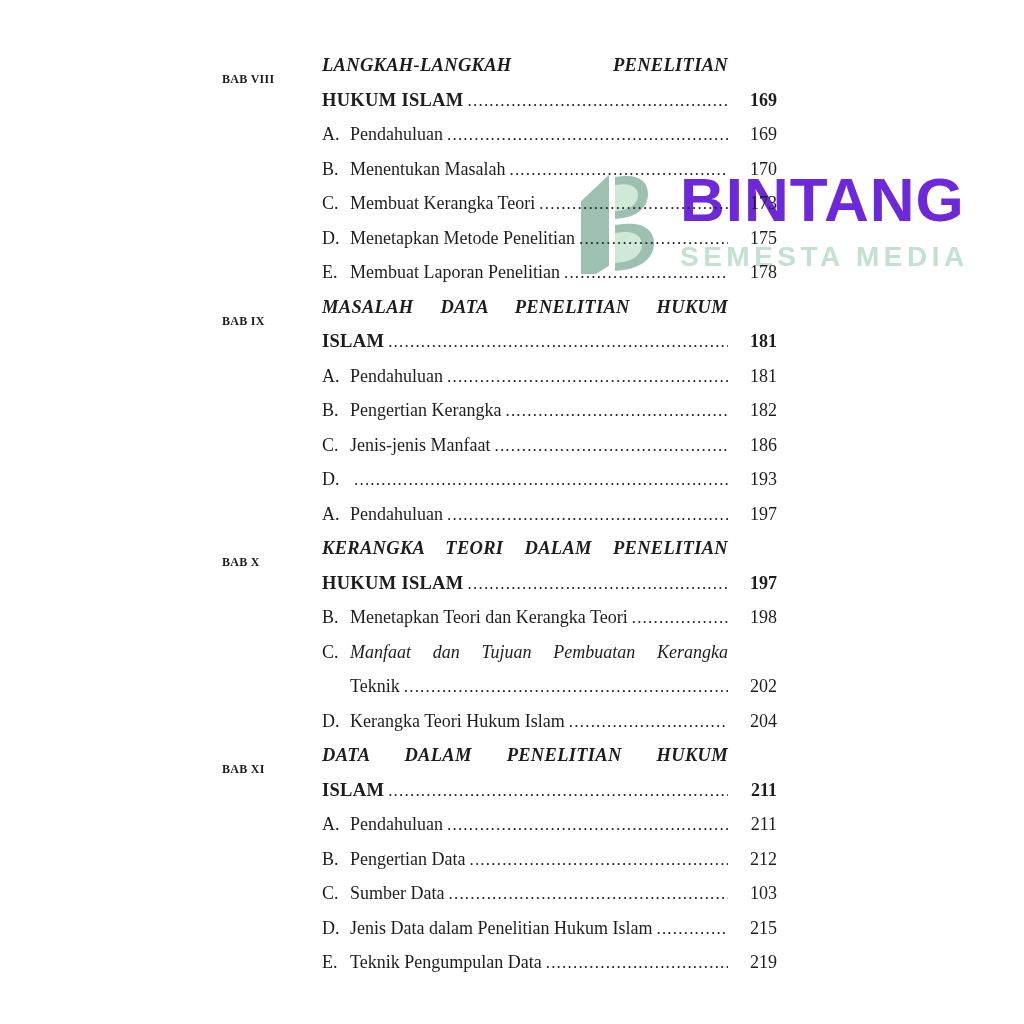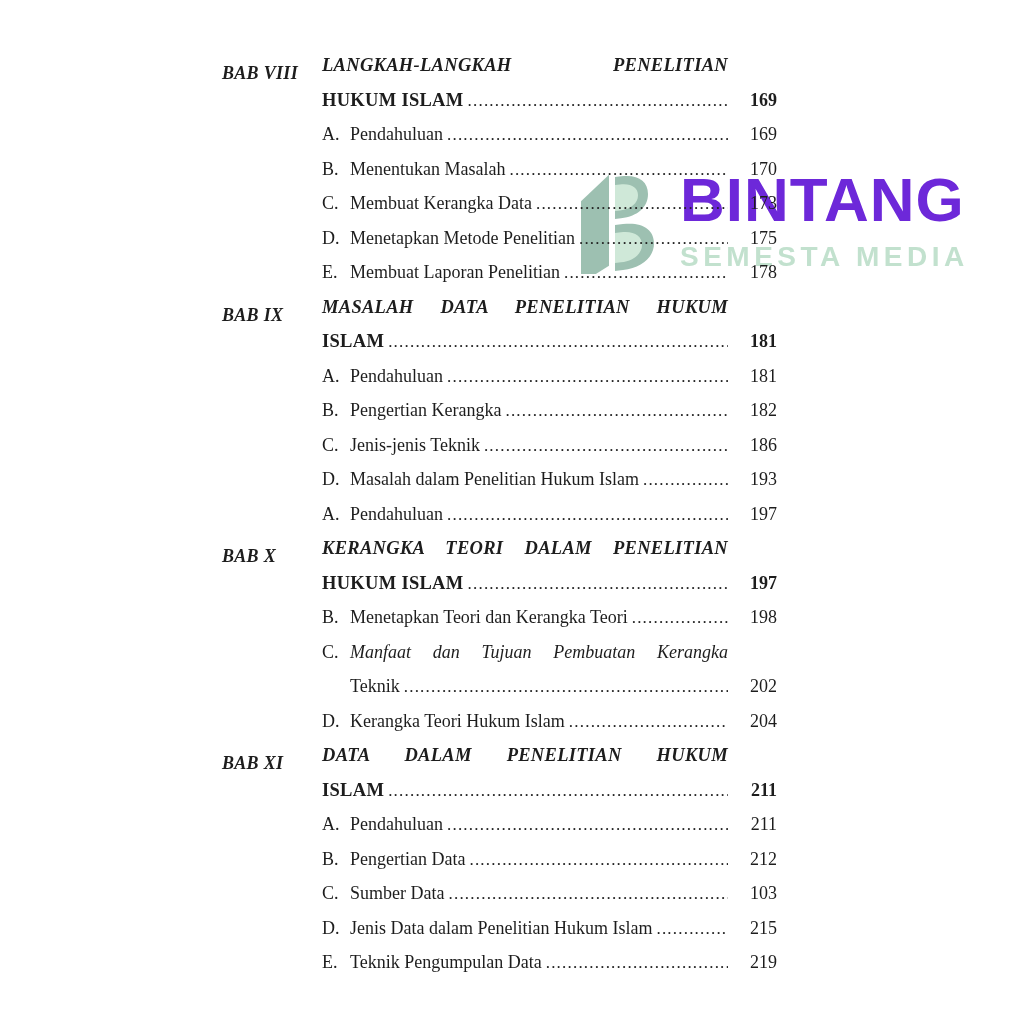--- a/index.html
+++ b/index.html
@@ -35,24 +35,23 @@
     position: absolute; left: 222px; top: 48px; width: 555px; z-index: 2;
   }
   .row {
     position: relative;
     display: flex; align-items: baseline;
     height: 34.5px; line-height: 34.5px;
     padding-left: 100px;
     font-size: 18px;
   }
   .bab {
-    position: absolute; left: 0; top: 8px; width: 100px;
-    font-weight: 700; font-size: 18px; letter-spacing: 0.3px;
+    position: absolute; left: 0; top: 14px; width: 100px;
+    font-weight: 700; font-size: 12px; letter-spacing: 0.3px;
     white-space: nowrap;
-    font-style: italic;
   }
   .letter { flex: 0 0 28px; width: 28px; }
   .text { white-space: nowrap; }
   .chapter .text, .chapter-cont .text {
     font-weight: 700; font-size: 18.5px; letter-spacing: 0.3px;
   }
   .chapter .text, .wrap-first .text {
     flex: 1; margin-right: 49px;
     white-space: normal;
     text-align: justify; text-align-last: justify; font-style: italic;
@@ -106,21 +105,21 @@
     <span class="page">169</span>
   </div>
   <div class="row item">
     <span class="letter">B.</span>
     <span class="text">Menentukan Masalah</span>
     <span class="dots"></span>
     <span class="page">170</span>
   </div>
   <div class="row item">
     <span class="letter">C.</span>
-    <span class="text">Membuat Kerangka Data</span>
+    <span class="text">Membuat Kerangka Teori</span>
     <span class="dots"></span>
     <span class="page">173</span>
   </div>
   <div class="row item">
     <span class="letter">D.</span>
     <span class="text">Menetapkan Metode Penelitian</span>
     <span class="dots"></span>
     <span class="page">175</span>
   </div>
   <div class="row item">
@@ -146,27 +145,26 @@
     <span class="page">181</span>
   </div>
   <div class="row item">
     <span class="letter">B.</span>
     <span class="text">Pengertian Kerangka</span>
     <span class="dots"></span>
     <span class="page">182</span>
   </div>
   <div class="row item">
     <span class="letter">C.</span>
-    <span class="text">Jenis-jenis Teknik</span>
+    <span class="text">Jenis-jenis Manfaat</span>
     <span class="dots"></span>
     <span class="page">186</span>
   </div>
   <div class="row item">
     <span class="letter">D.</span>
-    <span class="text">Masalah dalam Penelitian Hukum Islam</span>
     <span class="dots"></span>
     <span class="page">193</span>
   </div>
   <div class="row item">
     <span class="letter">A.</span>
     <span class="text">Pendahuluan</span>
     <span class="dots"></span>
     <span class="page">197</span>
   </div>
 

